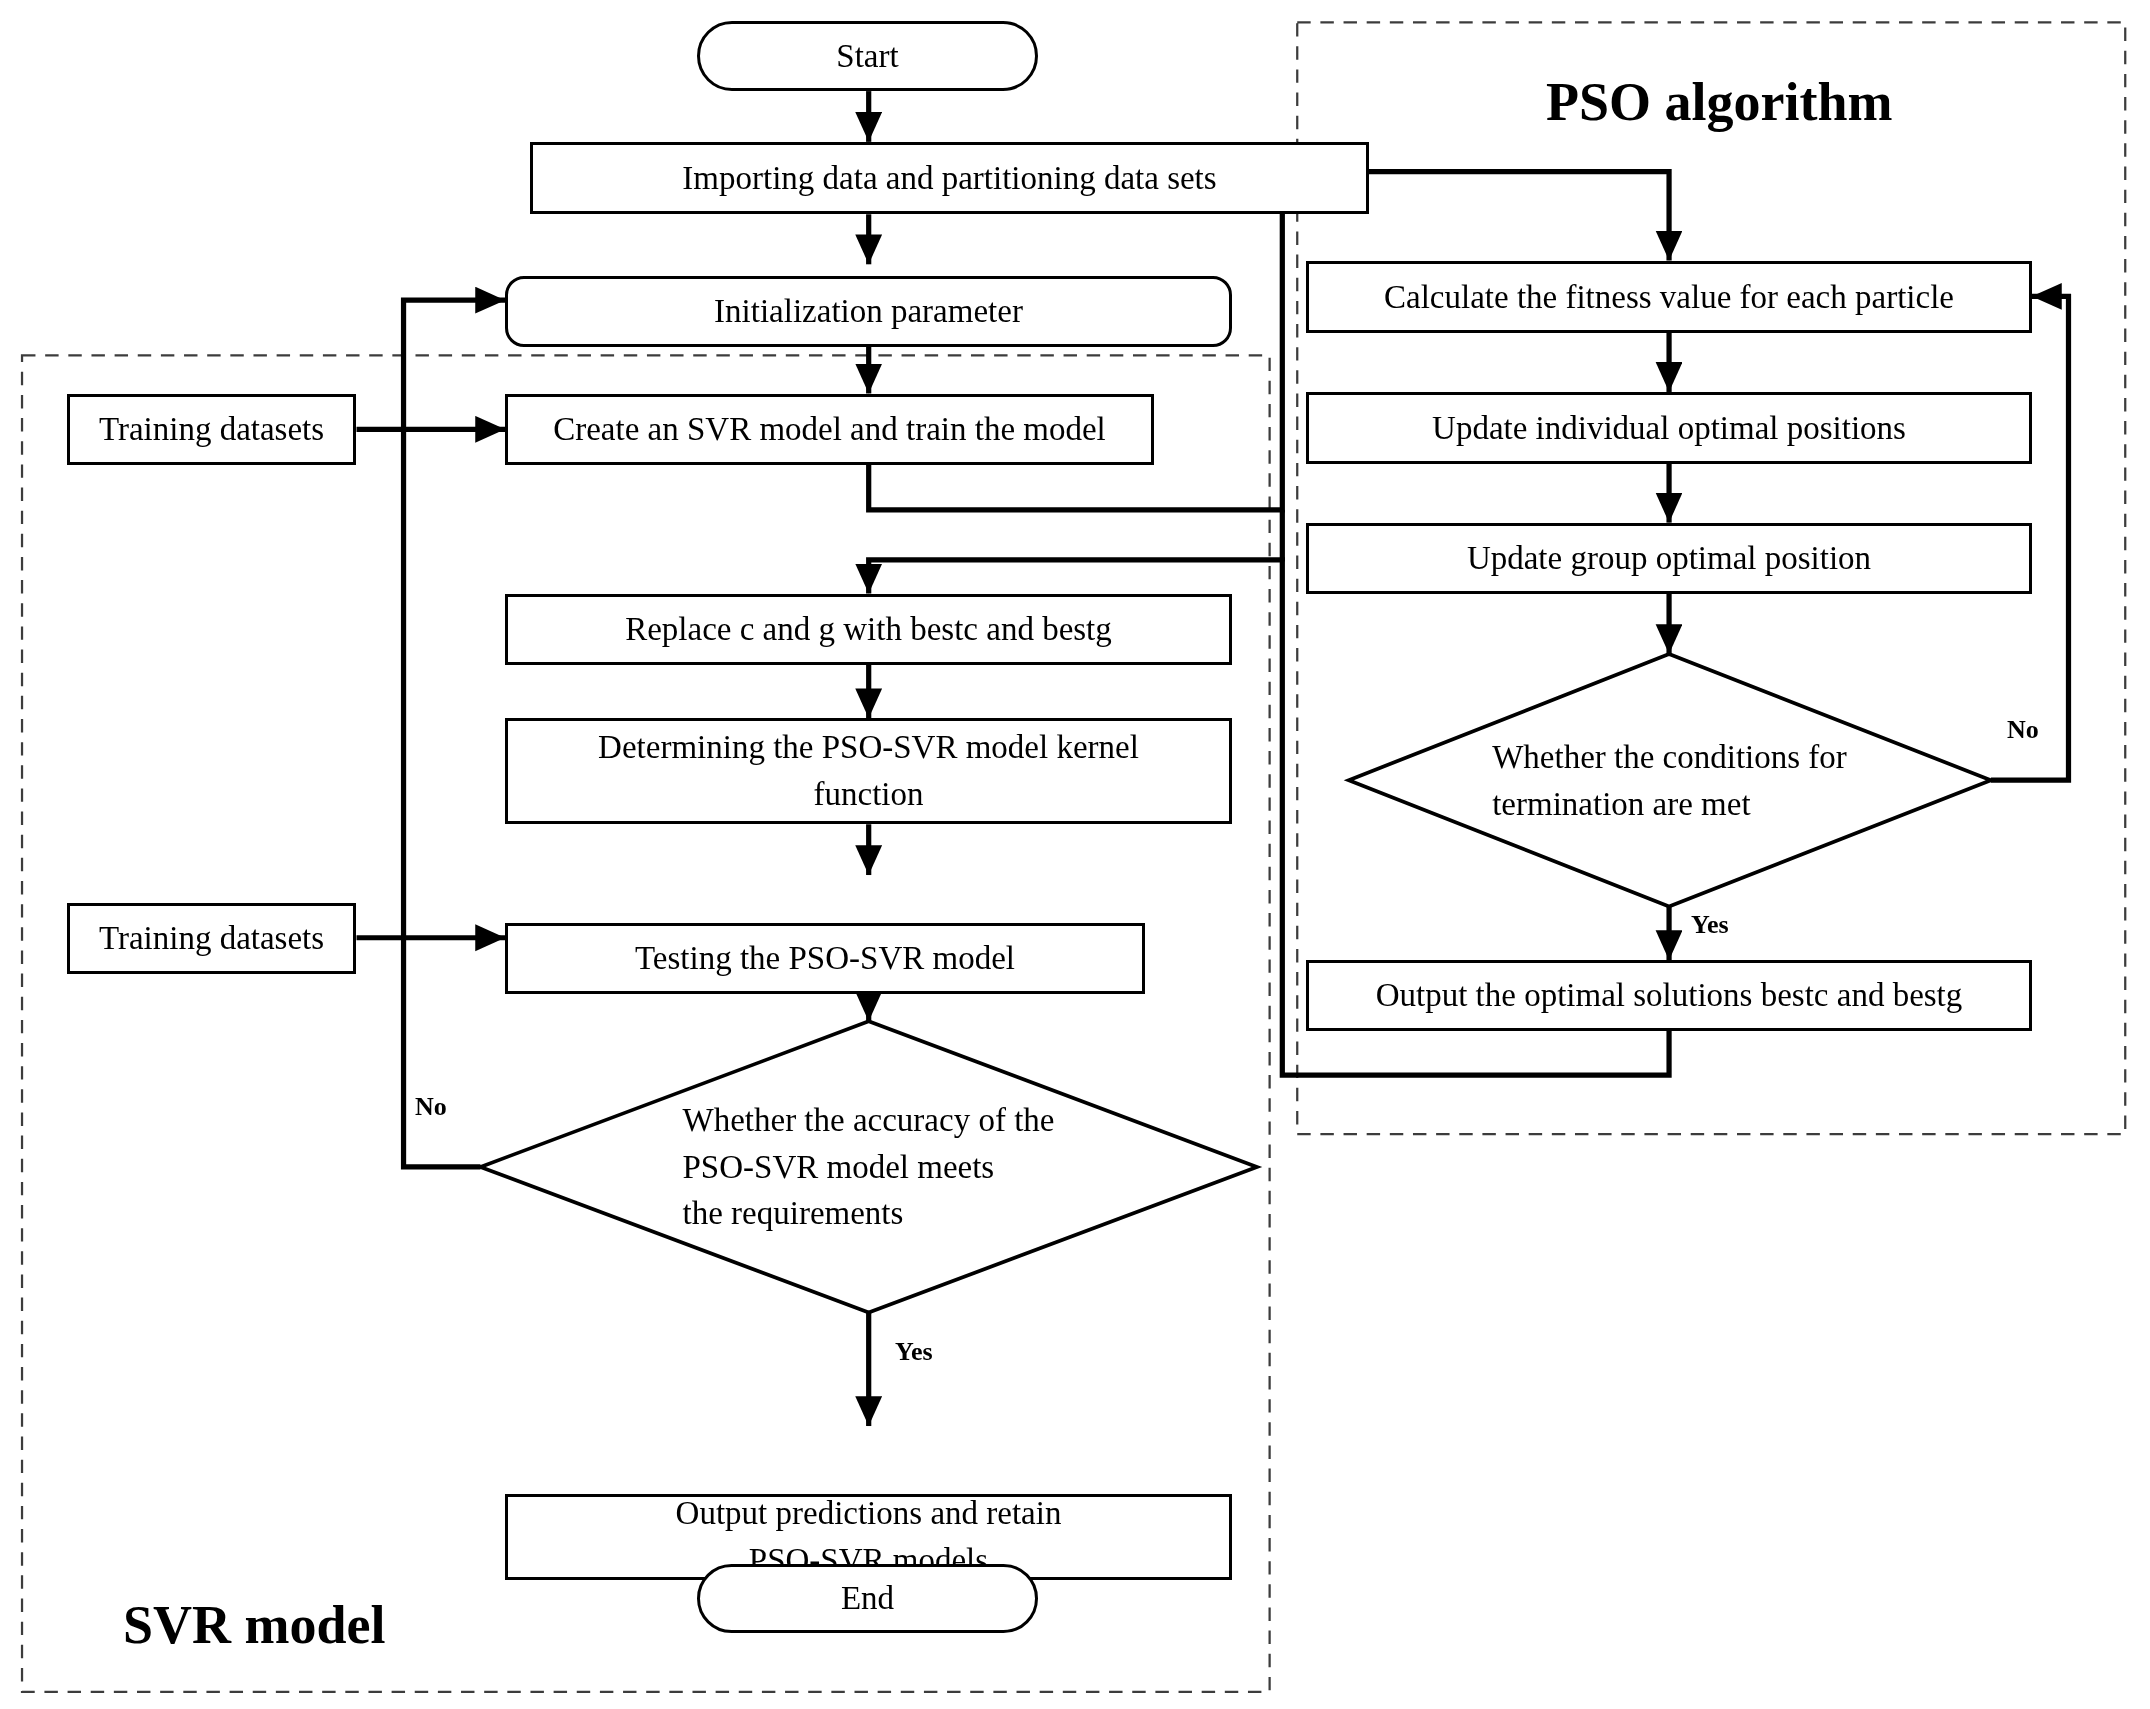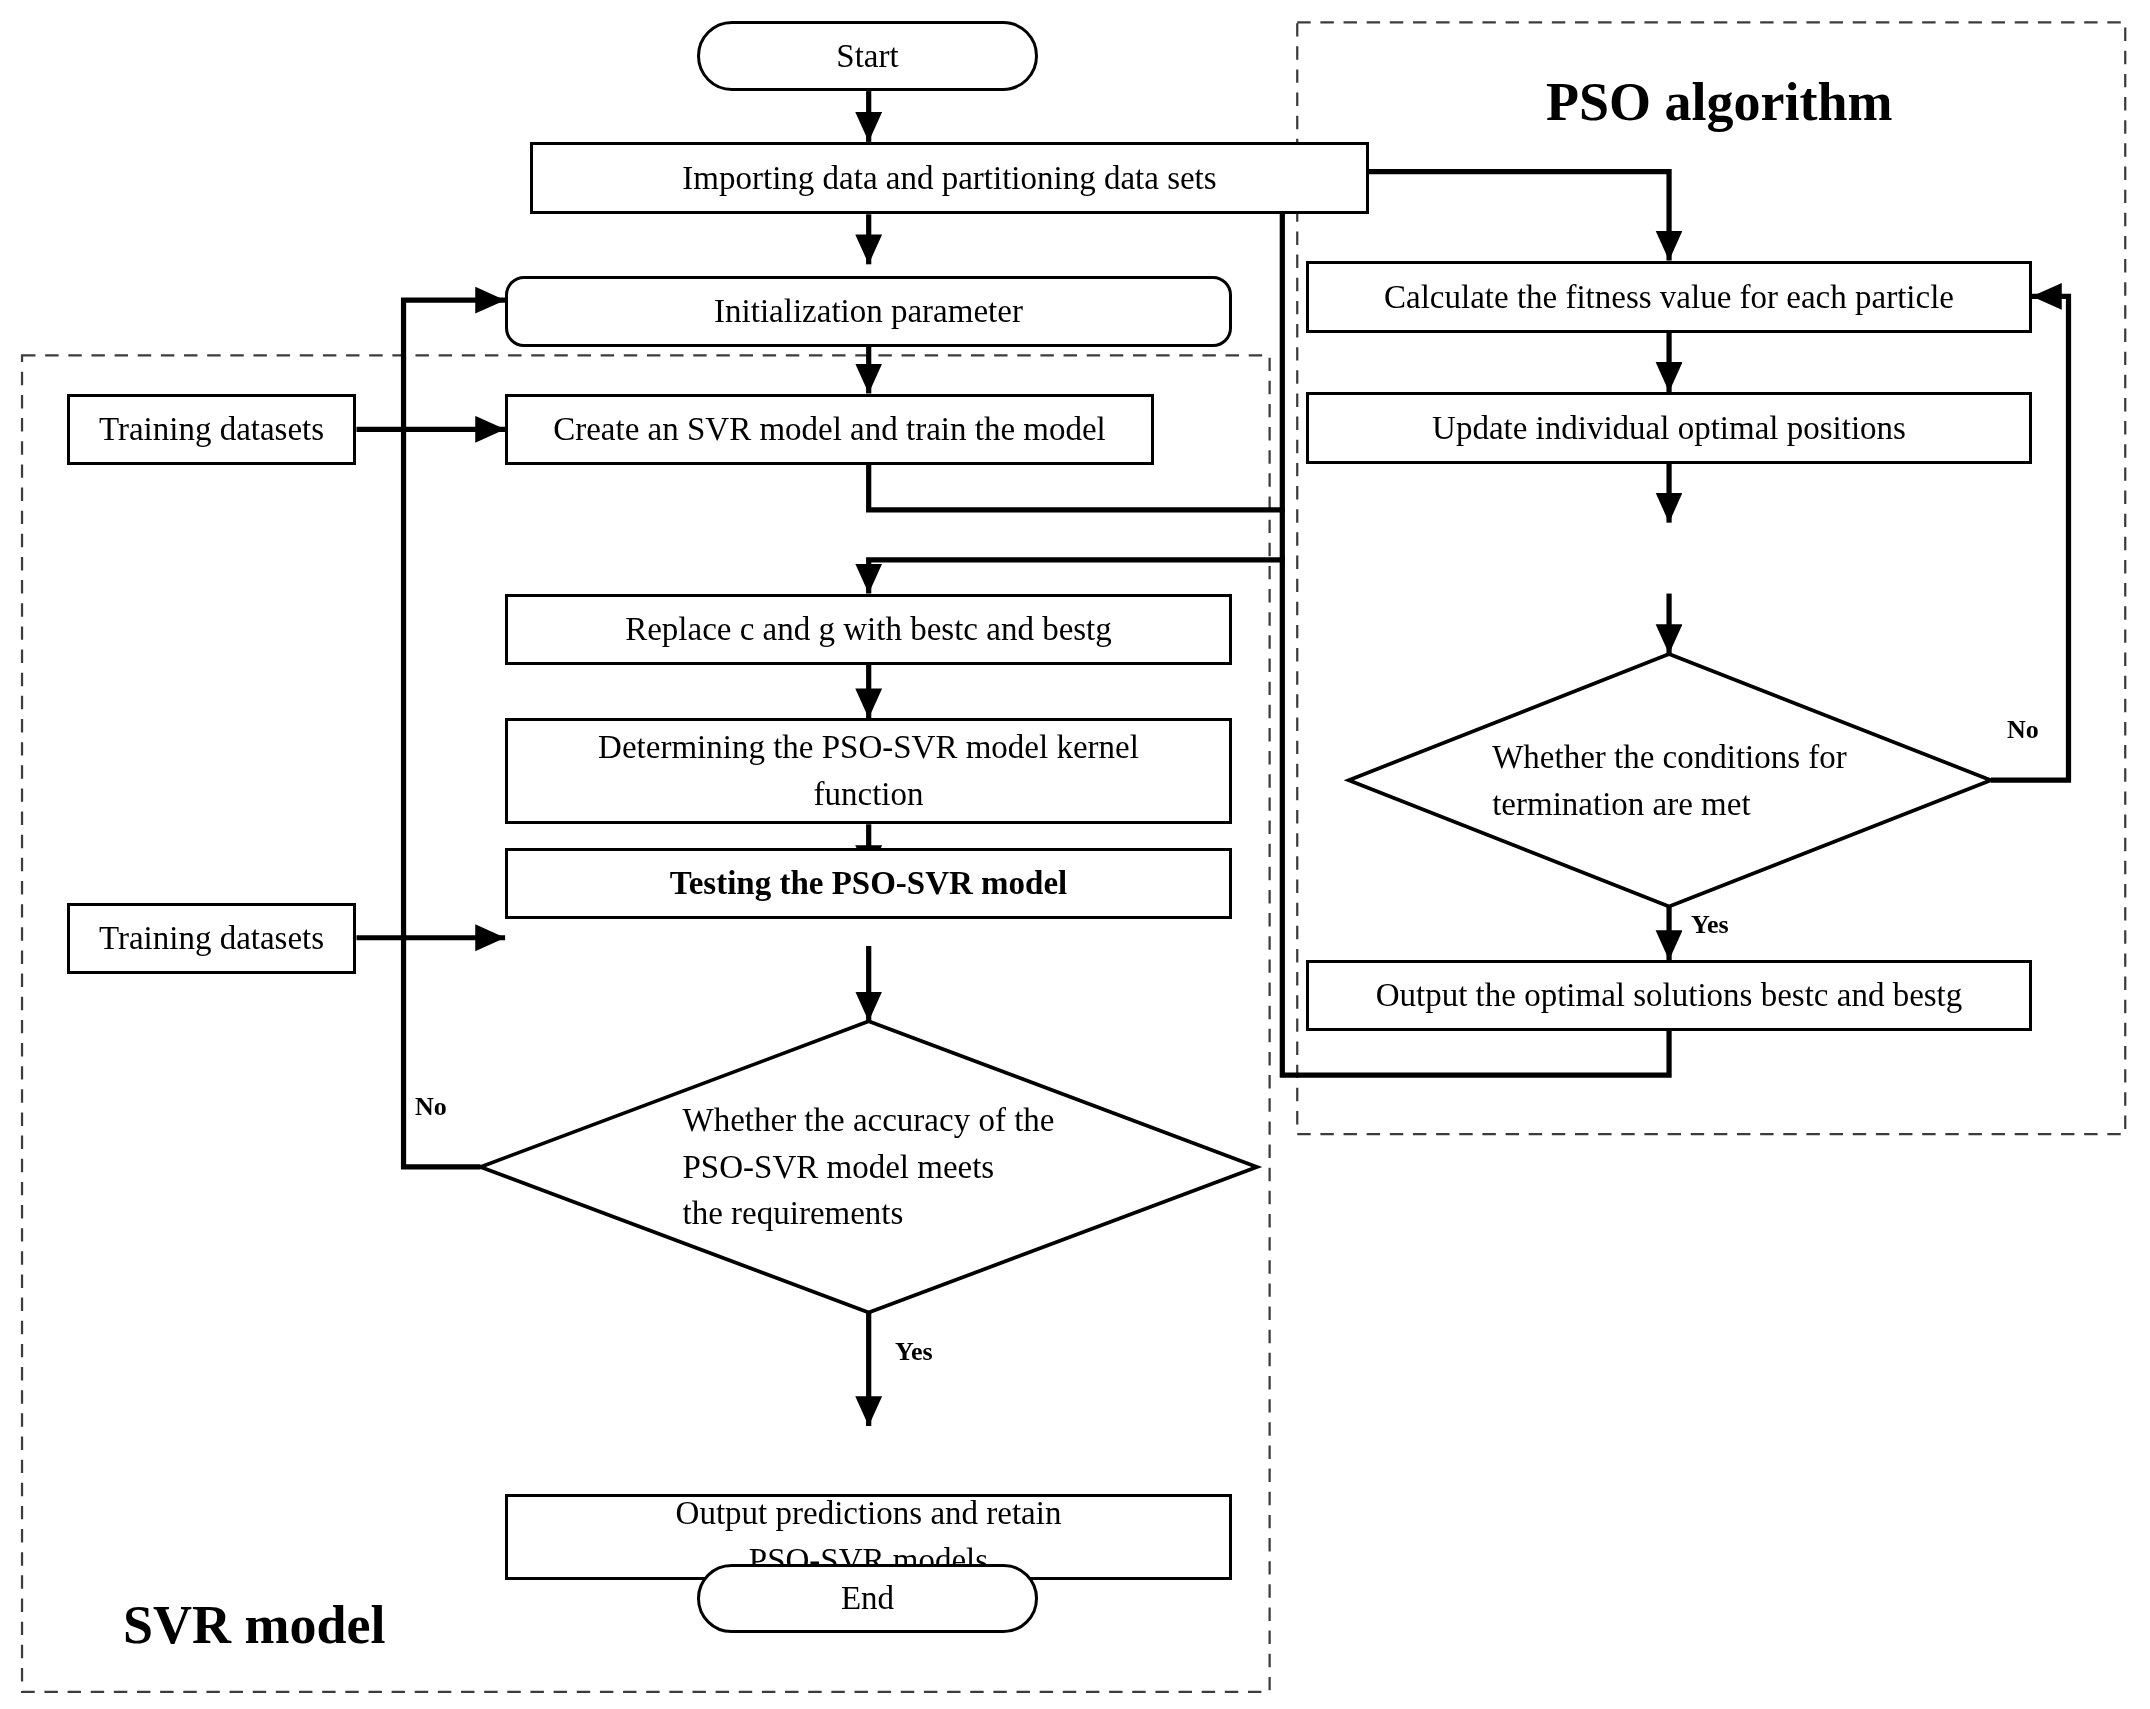--- a/index.html
+++ b/index.html
@@ -114,35 +114,36 @@
 
   <div class="node" style="left:505px; top:394px; width:649px; height:71px;">Create an SVR model and train the model</div>
 
   <div class="node" style="left:505px; top:594px; width:727px; height:71px;">Replace c and g with bestc and bestg</div>
 
   <div class="node" style="left:505px; top:718px; width:727px; height:106px;">Determining the PSO-SVR model kernel
 function</div>
 
   <div class="node" style="left:67px; top:903px; width:289px; height:71px;">Training datasets</div>
 
-  <div class="node" style="left:505px; top:848px; width:727px; height:71px;font-weight:bold;">Testing the PSO-SVR model</div>
+  <div class="node" style="left:505px; top:923px; width:640px; height:71px;">Testing the PSO-SVR model</div>
 
   <div class="diamond-text" style="left:555px; top:1081px; width:627px; height:172px;">Whether the accuracy of the
 PSO-SVR model meets
 the requirements</div>
 
   <div class="node" style="left:505px; top:1494px; width:727px; height:86px;">Output predictions and retain
 PSO-SVR models</div>
 
   <div class="node terminal" style="left:697px; top:1564px; width:341px; height:69px;">End</div>
 
   <div class="node" style="left:1306px; top:261px; width:726px; height:72px;">Calculate the fitness value for each particle</div>
 
   <div class="node" style="left:1306px; top:392px; width:726px; height:72px;">Update individual optimal positions</div>
 
+  <div class="node" style="left:1306px; top:523px; width:726px; height:71px;">Update group optimal position</div>
 
   <div class="diamond-text" style="left:1408px; top:721px; width:523px; height:119px;">Whether the conditions for
 termination are met</div>
 
   <div class="node" style="left:1306px; top:960px; width:726px; height:71px;">Output the optimal solutions bestc and bestg</div>
 
   <div class="edge-label" style="left:415px; top:1092px;">No</div>
   <div class="edge-label" style="left:895px; top:1337px;">Yes</div>
   <div class="edge-label" style="left:2007px; top:715px;">No</div>
   <div class="edge-label" style="left:1691px; top:910px;">Yes</div>

